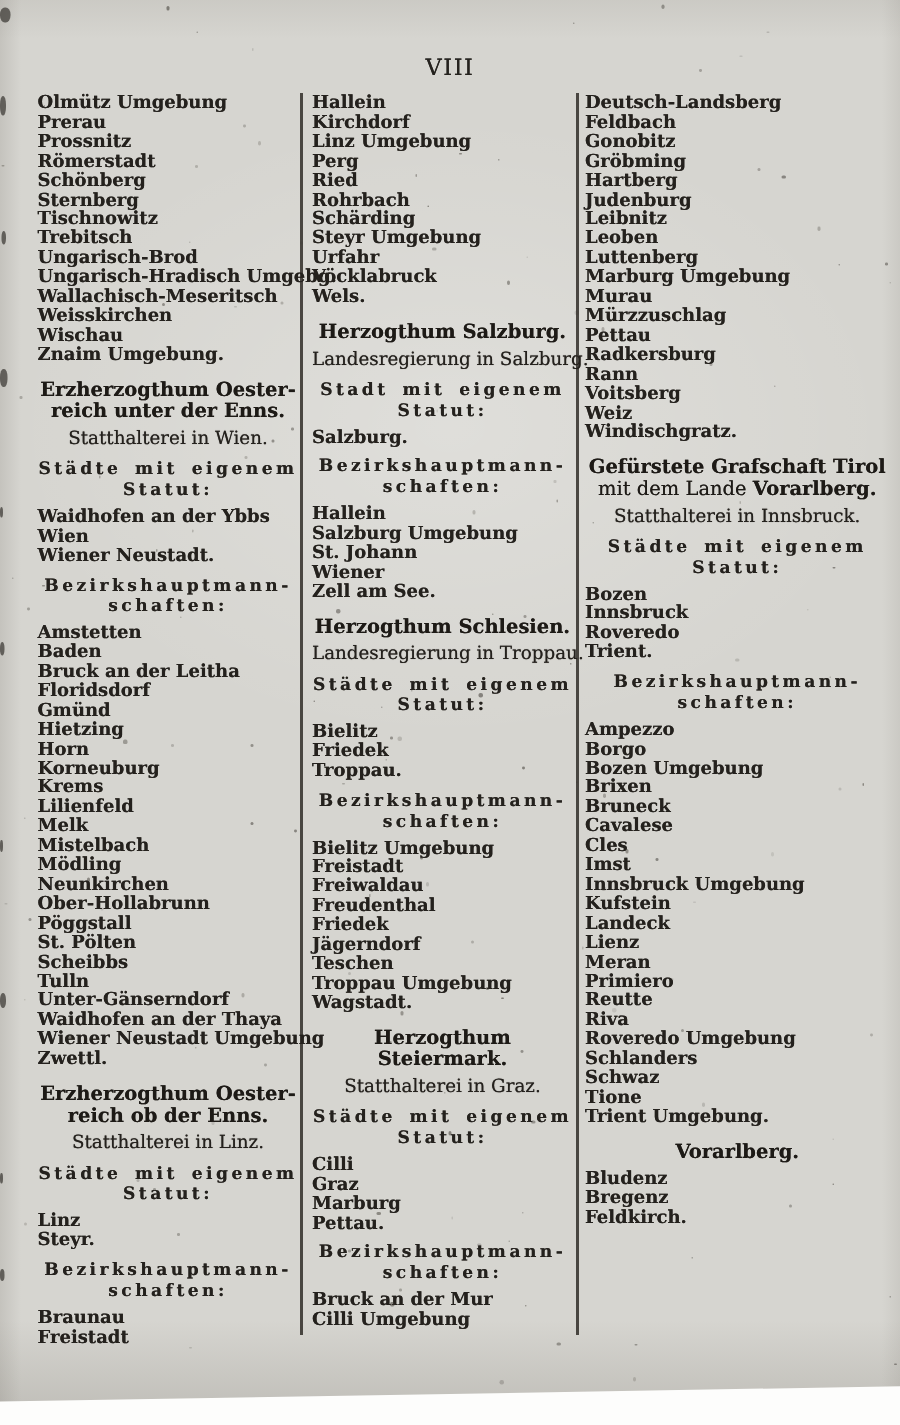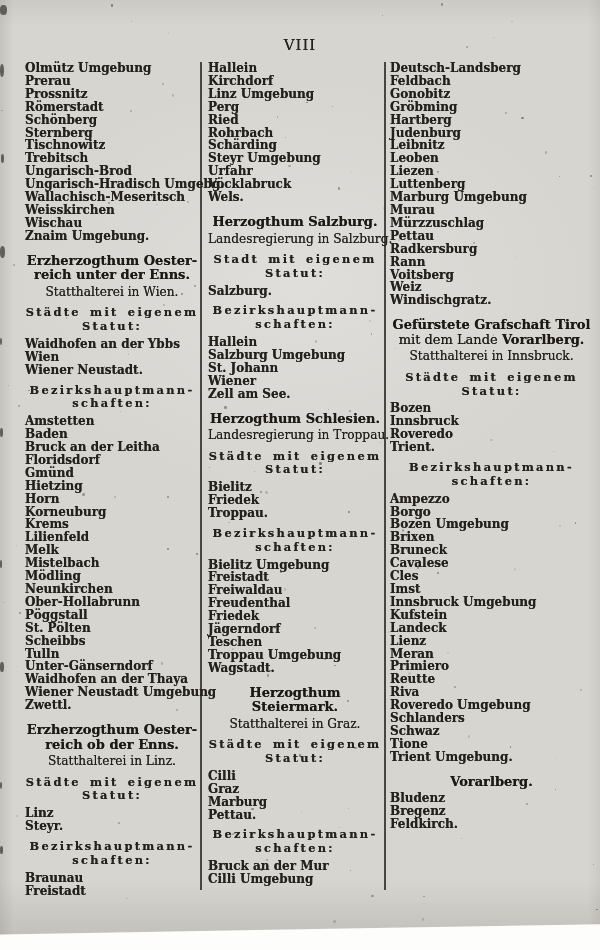--- a/index.html
+++ b/index.html
@@ -172,21 +172,20 @@
   </div>
 <div class="col c2" id="col2">
     <div class="item">Deutsch-Landsberg</div>
     <div class="item">Feldbach</div>
     <div class="item">Gonobitz</div>
     <div class="item">Gröbming</div>
     <div class="item">Hartberg</div>
     <div class="item">Judenburg</div>
     <div class="item">Leibnitz</div>
     <div class="item">Leoben</div>
-    <div class="item">Liezen</div>
     <div class="item">Luttenberg</div>
     <div class="item">Marburg Umgebung</div>
     <div class="item">Murau</div>
     <div class="item">Mürzzuschlag</div>
     <div class="item">Pettau</div>
     <div class="item">Radkersburg</div>
     <div class="item">Rann</div>
     <div class="item">Voitsberg</div>
     <div class="item">Weiz</div>
     <div class="item">Windischgratz.</div>

